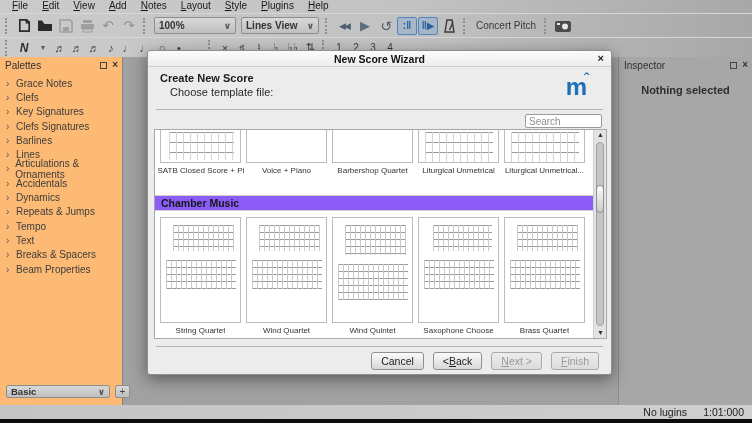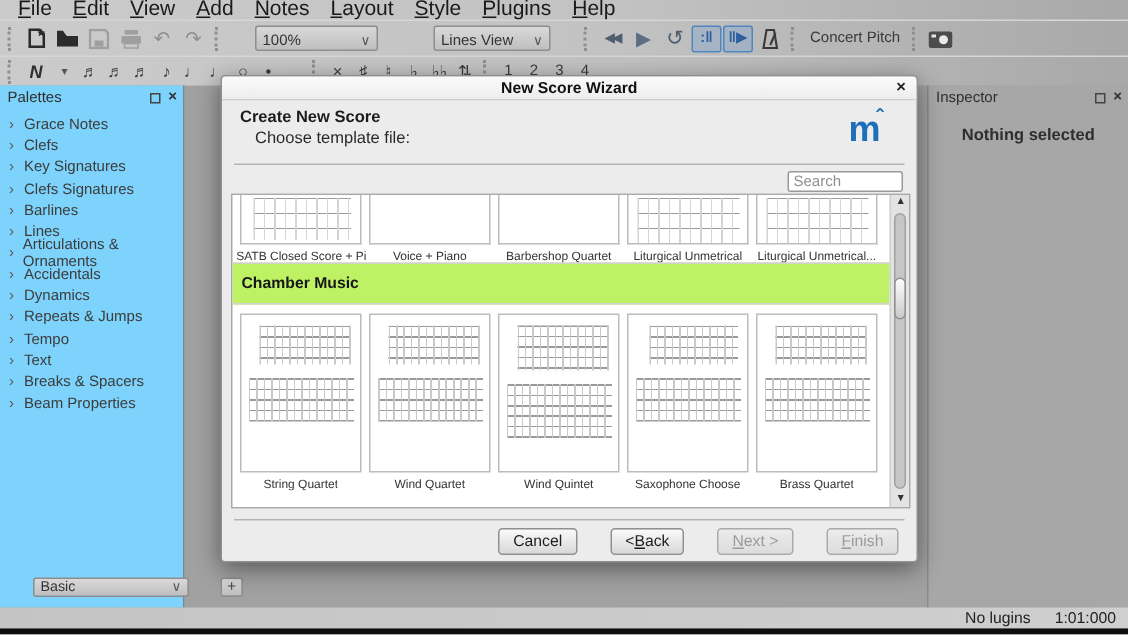--- a/index.html
+++ b/index.html
@@ -3,43 +3,43 @@
 <meta charset="utf-8">
 <style>
   * { margin:0; padding:0; box-sizing:border-box; }
   html,body { width:752px; height:423px; overflow:hidden; }
   body { font-family:"Liberation Sans","DejaVu Sans",sans-serif; font-size:11px; color:#222; }
   #app { position:relative; width:752px; height:423px; background:#a1a1a1; overflow:hidden; }
 
   
   .topchrome { position:absolute; left:0; top:0; width:752px; height:57px;
     background:linear-gradient(to right,#cbcbcb 0%,#c2c2c2 55%,#a8a8a8 100%); }
-  .menubar { height:13px; display:flex; align-items:flex-end; padding-left:5px; gap:0;
-    font-size:14px; color:#1a1a1a; }
+  .menubar { height:13px; display:flex; align-items:flex-start; padding-left:5px; gap:0;
+    font-size:10px; color:#1a1a1a; }
   .menubar .mitem { padding:0 7px; cursor:default; }
   .toolbar { display:flex; align-items:center; height:24px; padding-left:2px; gap:1px;
     border-top:1px solid #d6d6d6; }
   .toolbar2 { height:20px; }
   .grip { width:5px; height:16px; border-left:2px dotted #8f8f8f; margin:0 3px; }
   .tbtn { min-width:20px; height:18px; display:flex; align-items:center; justify-content:center;
     border:1px solid transparent; border-radius:2px; color:#2e2e2e; font-size:13px; }
   .tbtn.small { min-width:16px; font-size:11px; }
   .tbtn.dis { color:#8d8d8d; }
   .tbtn.dis svg { opacity:.45; }
   .toggle-on { border:1px solid #4f86c0; background:rgba(110,160,215,.30); color:#2d5f9e; font-weight:bold; font-size:10px; }
   .combo { height:17px; background:linear-gradient(#d9d9d9,#bfbfbf); border:1px solid #8e8e8e;
-    border-radius:2px; display:flex; align-items:flex-end; justify-content:space-between;
-    padding:0 4px; font-size:10px; color:#333; margin:0 18px; }
+    border-radius:2px; display:flex; align-items:center; justify-content:space-between;
+    padding:0 4px; font-size:10px; color:#333; margin:0 2px;font-weight:bold; }
   .combo .cv { font-size:9px; color:#555; }
   .cp-label { font-size:10px; color:#3a3a3a; padding:0 4px; }
   .notecol { color:#3a3a3a; }
 
   
   .panel { position:absolute; top:57px; height:348px; }
-  .palettes { left:0; width:123px; background:#7dd3fc; border-right:1px solid #848484; }
+  .palettes { left:0; width:123px; background:#fdba74; border-right:1px solid #848484; }
   .inspector { left:618px; width:134px; background:#a7a7a7; border-left:1px solid #8a8a8a; }
   .phead { display:flex; align-items:center; height:15px; padding:1px 4px 0 5px; font-size:10px; color:#2f2f2f; }
   .phead .ptitle { flex:1; }
   .float-ico { width:7px; height:7px; border:1px solid #444; margin-right:5px; }
   .x-ico { font-size:10px; font-weight:bold; color:#333; line-height:8px; }
   .plist { margin-top:4px; }
   .pitem { display:flex; align-items:center; height:14.3px; padding-left:6px;
     font-size:10px; color:#3c3c3c; }
   .pitem .chev { width:10px; color:#5a5a5a; font-size:10px; }
   .pal-bottom { position:absolute; left:4px; bottom:7px; display:flex; gap:3px; align-items:center; }
@@ -80,33 +80,33 @@
   .thumb { width:81px; background:#fff; border:1px solid #bcbcbc; position:relative; overflow:hidden; }
   .thumb.cut { height:33px; border-top:none; }
   .thumb.full { height:106px; }
   .tlabel { font-size:8px; color:#333; white-space:nowrap; overflow:hidden; max-width:86px; margin-top:3px; }
   .sys { background:
       repeating-linear-gradient(to right, #c9c9c9 0 1px, transparent 1px 5px),
       repeating-linear-gradient(to bottom, #9a9a9a 0 1px, transparent 1px 7px); }
   .sys.sparse { background:
       repeating-linear-gradient(to right, #d4d4d4 0 1px, transparent 1px 7px),
       repeating-linear-gradient(to bottom, #9a9a9a 0 1px, transparent 1px 10px); }
-  .secthead { margin-top:0; height:28px; background:#bef264; border-top:1px solid #d0d0d0;
+  .secthead { margin-top:20px; height:16px; background:#8b5cf6; border-top:1px solid #d0d0d0;
     border-bottom:1px solid #d0d0d0; display:flex; align-items:center; padding-left:6px;
     font-weight:bold; font-size:10.5px; color:#15171c; margin-bottom:6px; }
   
   .sbar { position:absolute; right:0; top:0; width:13px; bottom:0; background:#e3e3e3; border-left:1px solid #cfcfcf; }
   .sb-arrow { position:absolute; left:0; width:13px; height:10px; text-align:center;
     font-size:7px; color:#333; line-height:10px; }
   .sb-groove { position:absolute; left:2px; top:12px; bottom:12px; width:8px; border-radius:4px;
     background:#c6c6c6; border:1px solid #a0a0a0; }
   .sb-thumb { position:absolute; left:2px; top:55px; height:28px; width:8px; border-radius:4px;
     background:linear-gradient(#fdfdfd,#cacaca); border:1px solid #8f8f8f; }
   .dbotdiv { position:absolute; left:8px; right:8px; top:295px; border-top:1px solid #b4b4b4; }
-  .dbuttons { position:absolute; right:12px; top:301px; display:flex; gap:22px; }
+  .dbuttons { position:absolute; right:12px; top:301px; display:flex; gap:9px; }
   .dbtn { min-width:34px; height:18px; padding:0 9px; border:1px solid #909090; border-radius:3px;
     background:linear-gradient(#fafafa,#d8d8d8); font-size:10.5px; color:#1d1d1d;
     display:flex; align-items:center; justify-content:center; }
   .dbtn.dis { color:#9a9a9a; background:linear-gradient(#ececec,#dcdcdc); border-color:#aaa; }
   u { text-decoration:underline; }
 </style>
 </head>
 <body>
 
 <div id="app">

